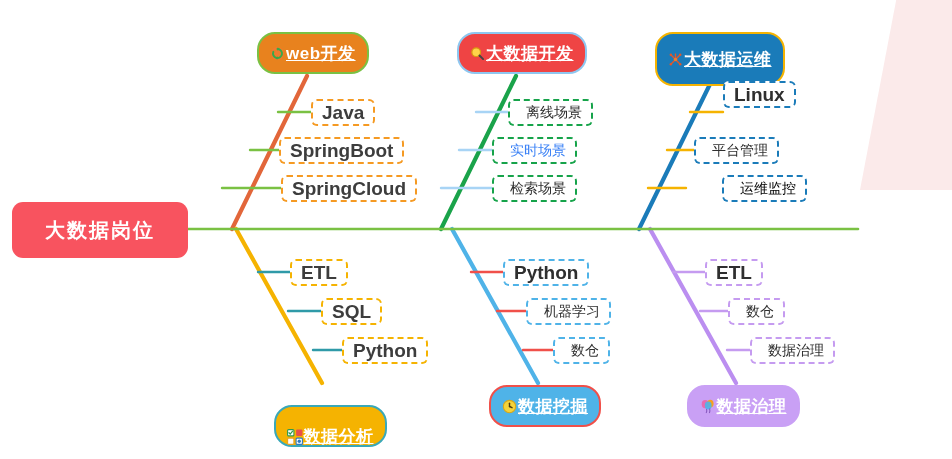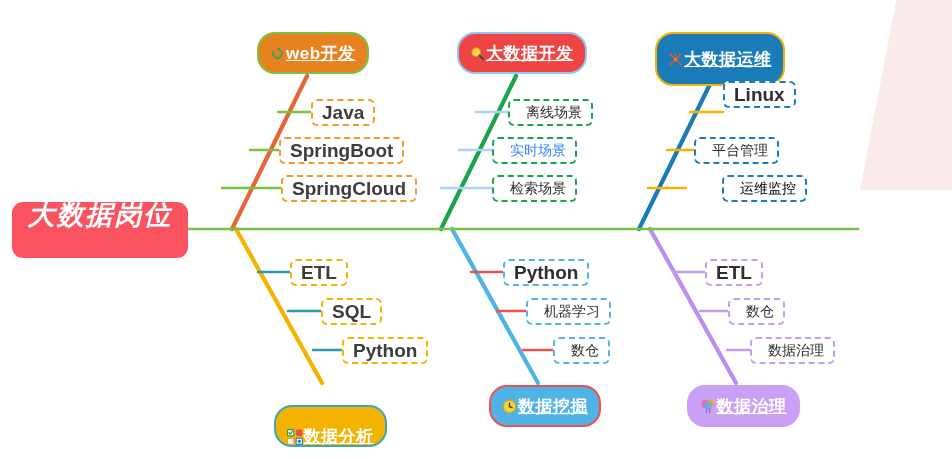--- a/index.html
+++ b/index.html
@@ -40,29 +40,28 @@
     font-size: 17px;
     font-weight: 700;
     color: #ffffff;
     letter-spacing: 0.5px;
     padding: 0 11px;
   }
   .root-node {
     position: absolute;
     box-sizing: border-box;
     display: flex;
-    align-items: flex-start;
+    align-items: center;
     justify-content: center;
     border-radius: 11px;
     white-space: nowrap;
-    font-size: 27px;
+    font-size: 20px;
     font-weight: 700;
     color: #ffffff;
     letter-spacing: 2px;
-    font-style: italic;
   }
   .sub-node {
     position: absolute;
     box-sizing: border-box;
     display: flex;
     align-items: center;
     justify-content: center;
     border-radius: 6px;
     white-space: nowrap;
     font-size: 19px;

